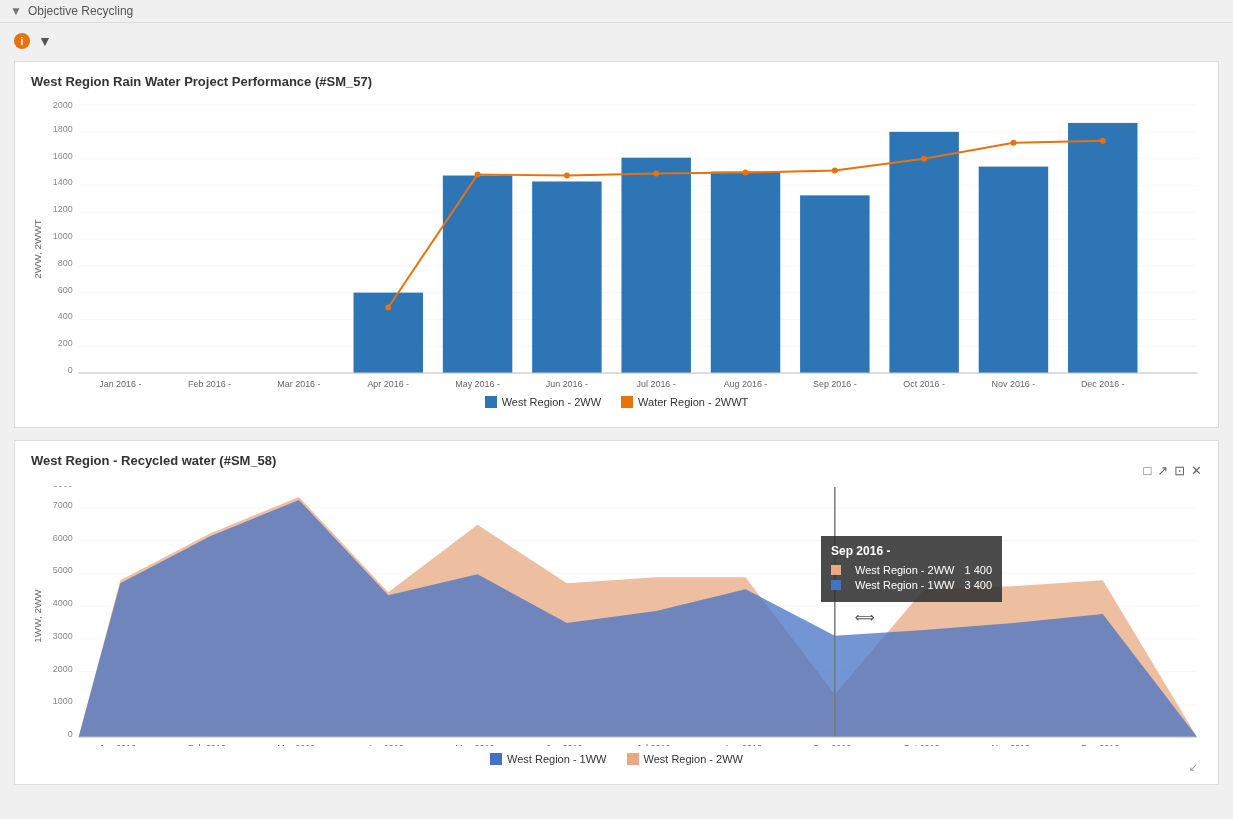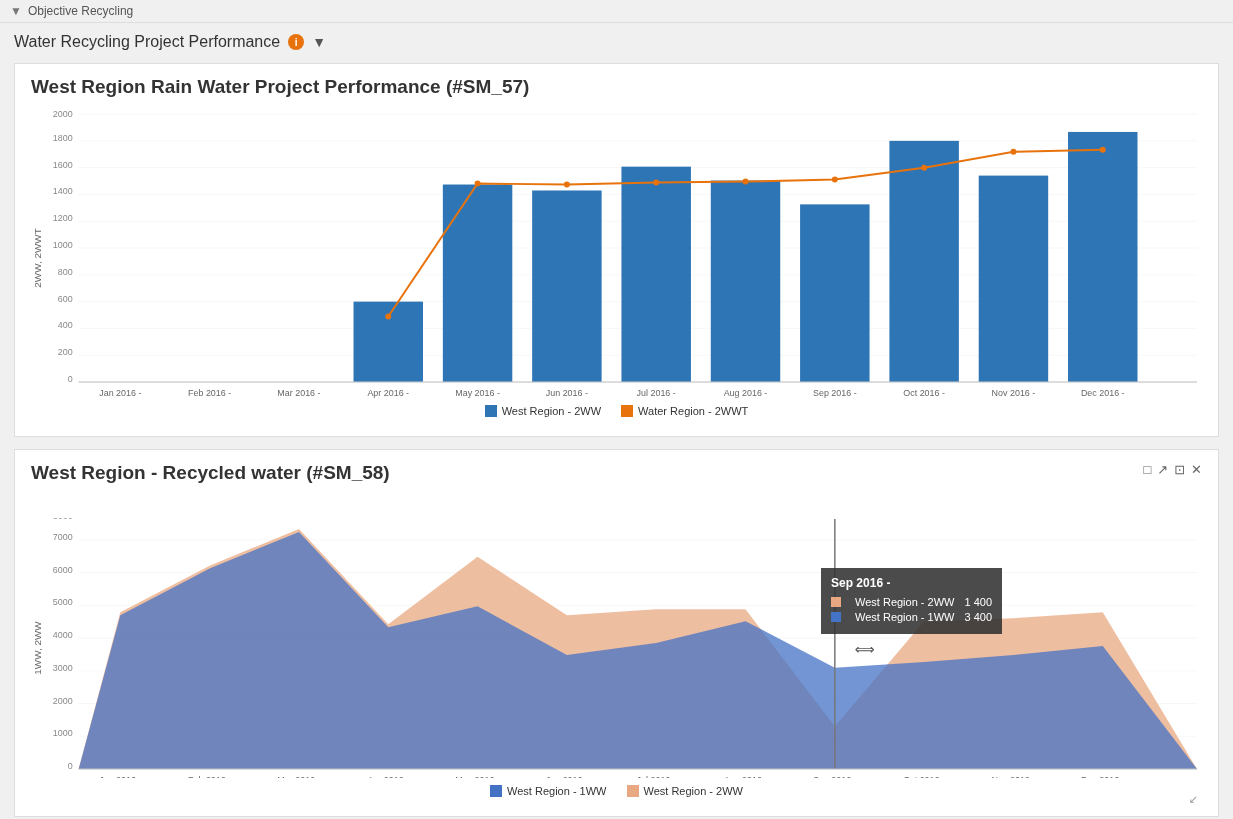--- a/index.html
+++ b/index.html
@@ -64,21 +64,21 @@
       cursor: pointer;
     }
     .chart-panel {
       background: white;
       border: 1px solid #ddd;
       margin-bottom: 12px;
       padding: 12px 16px 8px 16px;
       position: relative;
     }
     .chart-title {
-      font-size: 19px;
+      font-size: 13px;
       font-weight: bold;
       color: #333;
       margin-bottom: 10px;
     }
     
     .top-chart-container {
       width: 100%;
       height: 320px;
       position: relative;
     }
@@ -172,21 +172,20 @@
 <div class="page-container">
 
   <div class="breadcrumb-bar">
     <span class="chevron">▼</span>
     <span>Objective Recycling</span>
   </div>
 
   <div class="main-content">
 
     <div class="page-title-row">
-      <span class="page-title">Water Recycling Project Performance</span>
       <span class="info-icon">i</span>
       <span class="filter-icon">▼</span>
     </div>
 
     <div class="chart-panel">
       <div class="chart-title">West Region Rain Water Project Performance (#SM_57)</div>
       <div class="top-chart-container">
         <svg width="100%" height="290" viewBox="0 0 1180 290">
 
           <text x="10" y="150" font-size="10" fill="#666" text-anchor="middle" transform="rotate(-90,10,150)">2WW, 2WWT</text>
@@ -268,21 +267,21 @@
           </div>
           <div class="legend-item">
             <div class="legend-box" style="background:#E8720C;"></div>
             <span>Water Region - 2WWT</span>
           </div>
         </div>
       </div>
     </div>
 
     <div class="chart-panel" style="position:relative;">
-      <div style="display:flex; justify-content:space-between; align-items:flex-start; margin-bottom:24px;">
+      <div style="display:flex; justify-content:space-between; align-items:flex-end; margin-bottom:8px;">
         <div class="chart-title">West Region - Recycled water (#SM_58)</div>
         <div class="chart-icons" style="position:static;">
           <span class="chart-icon-btn">□</span>
           <span class="chart-icon-btn">↗</span>
           <span class="chart-icon-btn">⊡</span>
           <span class="chart-icon-btn">✕</span>
         </div>
       </div>
       <div class="bottom-chart-container" style="position:relative;">
         <svg width="100%" height="260" viewBox="0 0 1180 260">

